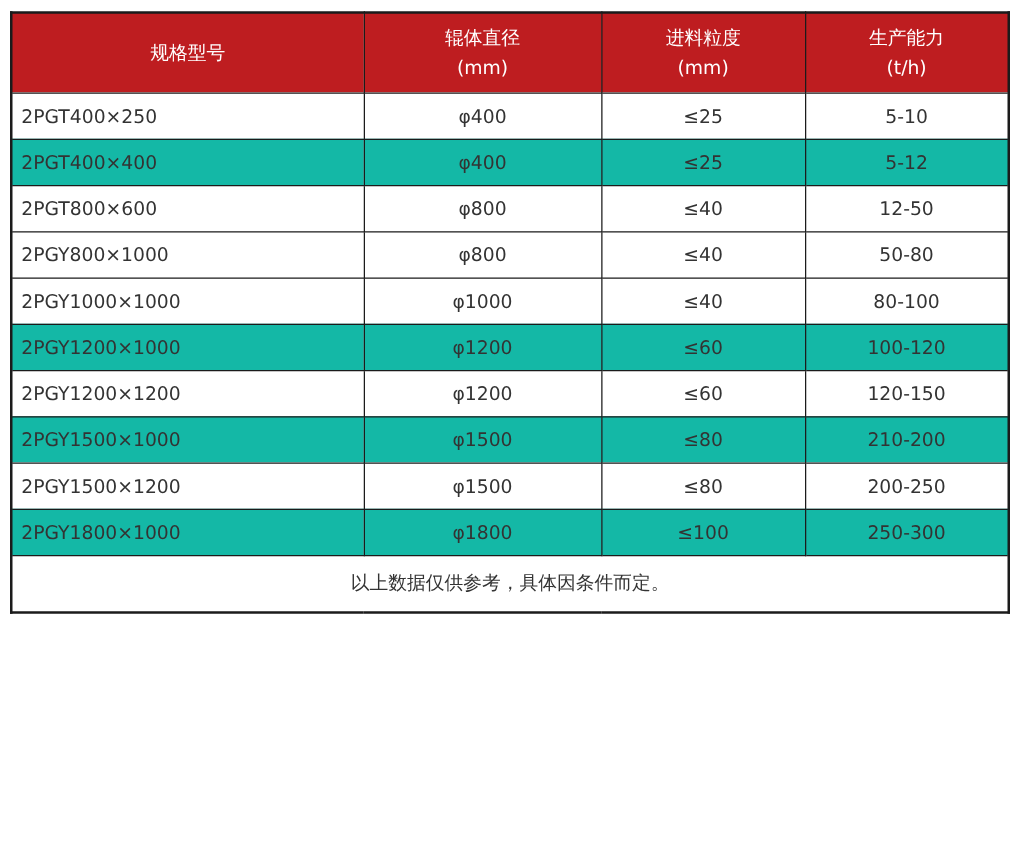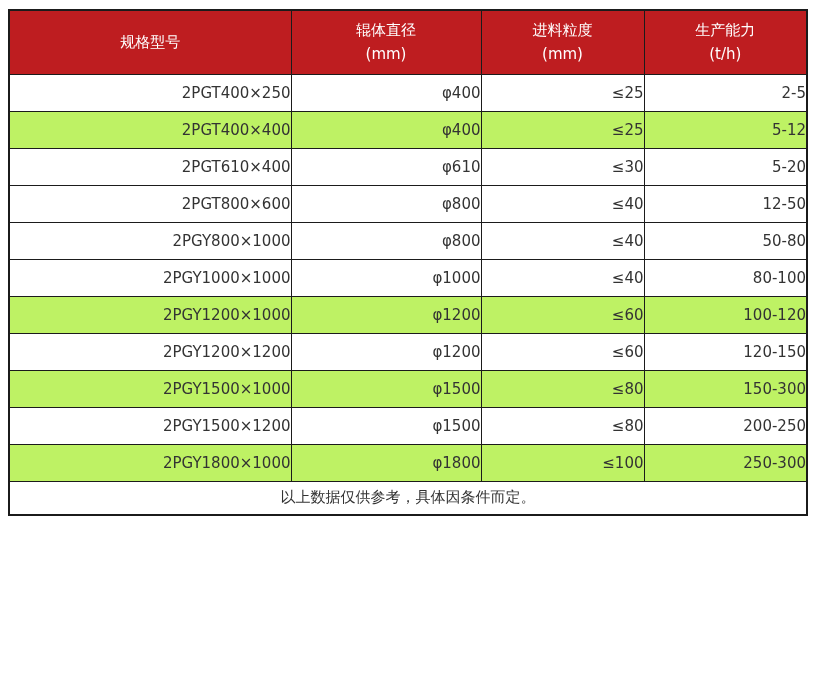--- a/index.html
+++ b/index.html
@@ -40,34 +40,34 @@
     display: block;
     line-height: 24px;
   }
   thead th .hline:empty { display: none; }
 
   tbody td {
     height: 37px;
     font-size: 15px;
     color: #333333;
     border: 1px solid #1b1b1b;
-    text-align: right;
+    text-align: center;
     vertical-align: middle;
     padding: 0;
     background: #ffffff;
   }
   tbody tr.striped td {
-    background: #bef264;
+    background: #14b8a6;
   }
   tbody td.model-cell {
-    text-align: right;
+    text-align: left;
     padding-left: 7px;
   }
   tfoot td {
-    height: 34px;
+    height: 46px;
     font-size: 15px;
     color: #333333;
     border: 1px solid #1b1b1b;
     text-align: center;
     vertical-align: middle;
     background: #ffffff;
   }
 </style>
 </head>
 <body>
@@ -98,33 +98,27 @@
           <span class="hline">生产能力</span>
           <span class="hline">(t/h)</span>
         </th>
       </tr>
     </thead>
     <tbody>
         <tr>
           <td class="model-cell">2PGT400×250</td>
           <td class="diameter-cell">φ400</td>
           <td class="feed-size-cell">≤25</td>
-          <td class="capacity-cell">2-5</td>
+          <td class="capacity-cell">5-10</td>
         </tr>
         <tr class="striped">
           <td class="model-cell">2PGT400×400</td>
           <td class="diameter-cell">φ400</td>
           <td class="feed-size-cell">≤25</td>
           <td class="capacity-cell">5-12</td>
-        </tr>
-        <tr>
-          <td class="model-cell">2PGT610×400</td>
-          <td class="diameter-cell">φ610</td>
-          <td class="feed-size-cell">≤30</td>
-          <td class="capacity-cell">5-20</td>
         </tr>
         <tr>
           <td class="model-cell">2PGT800×600</td>
           <td class="diameter-cell">φ800</td>
           <td class="feed-size-cell">≤40</td>
           <td class="capacity-cell">12-50</td>
         </tr>
         <tr>
           <td class="model-cell">2PGY800×1000</td>
           <td class="diameter-cell">φ800</td>
@@ -146,21 +140,21 @@
         <tr>
           <td class="model-cell">2PGY1200×1200</td>
           <td class="diameter-cell">φ1200</td>
           <td class="feed-size-cell">≤60</td>
           <td class="capacity-cell">120-150</td>
         </tr>
         <tr class="striped">
           <td class="model-cell">2PGY1500×1000</td>
           <td class="diameter-cell">φ1500</td>
           <td class="feed-size-cell">≤80</td>
-          <td class="capacity-cell">150-300</td>
+          <td class="capacity-cell">210-200</td>
         </tr>
         <tr>
           <td class="model-cell">2PGY1500×1200</td>
           <td class="diameter-cell">φ1500</td>
           <td class="feed-size-cell">≤80</td>
           <td class="capacity-cell">200-250</td>
         </tr>
         <tr class="striped">
           <td class="model-cell">2PGY1800×1000</td>
           <td class="diameter-cell">φ1800</td>

